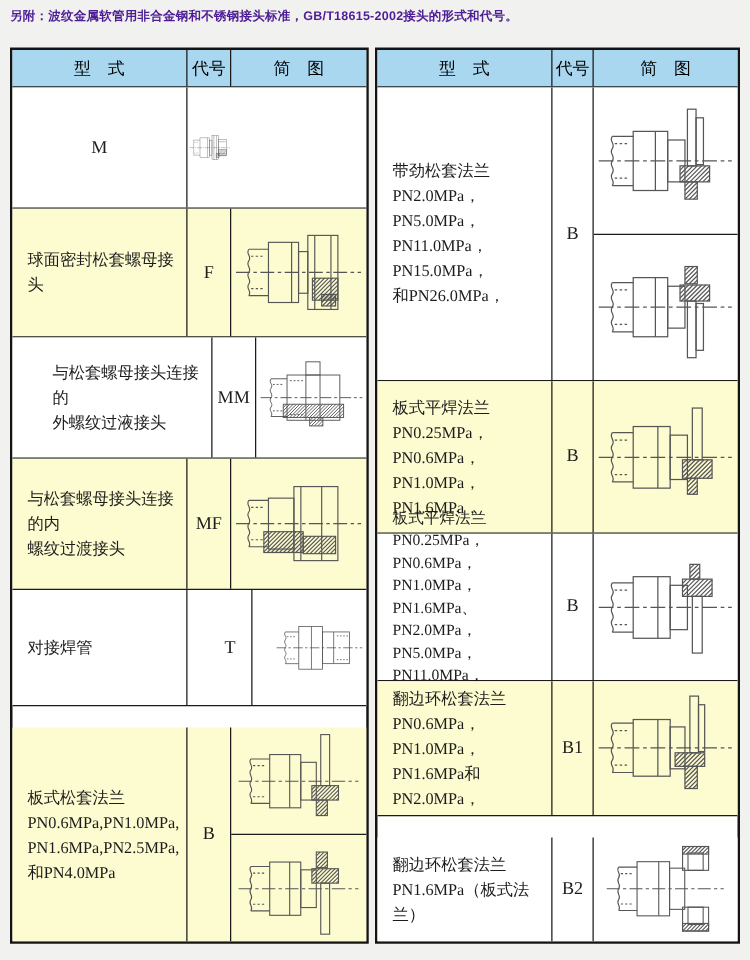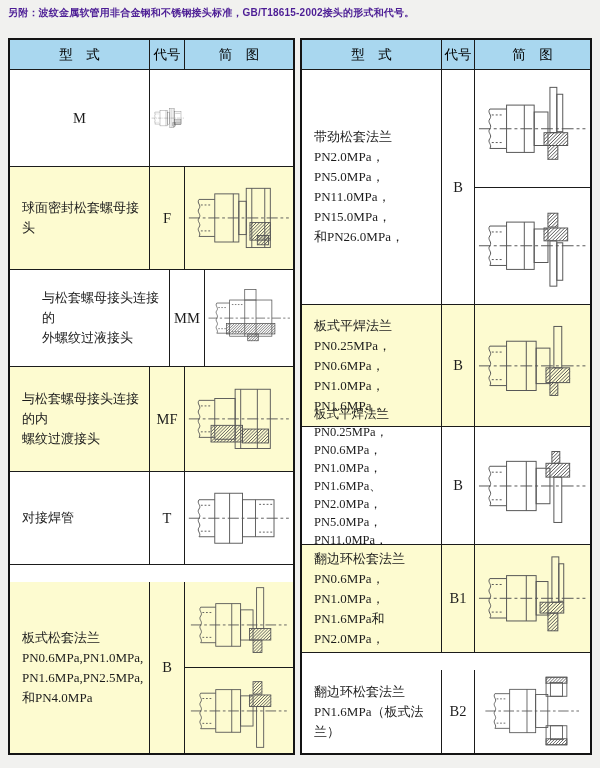--- a/index.html
+++ b/index.html
@@ -267,21 +267,21 @@
                   <line x1="73" y1="71" x2="88" y2="56"></line>
                   <line x1="76.5" y1="71" x2="88" y2="59.5"></line>
                   <line x1="80" y1="71" x2="88" y2="63"></line>
                   <line x1="83.5" y1="71" x2="88" y2="66.5"></line>
                   <line x1="87" y1="71" x2="88" y2="70"></line>
                 </g>
               </svg>
             </div>
           </div>
         </div>
-        <div class="row" style="height: 92px;">
+        <div class="row" style="height: 92px; gap: 17px;">
           <div class="cell type">
             <div>对接焊管</div>
           </div>
           <div class="cell code">T</div>
           <div class="cell dgm">
             <div class="sub">
               <svg viewBox="0 0 112 90" preserveAspectRatio="xMidYMid meet">
                 <g stroke="#565656" fill="none" stroke-width="1" stroke-linecap="butt">
                   <line x1="2" y1="45" x2="110" y2="45" stroke-dasharray="12 3 3 3"></line>
                   <line x1="13" y1="25" x2="30" y2="25"></line>

